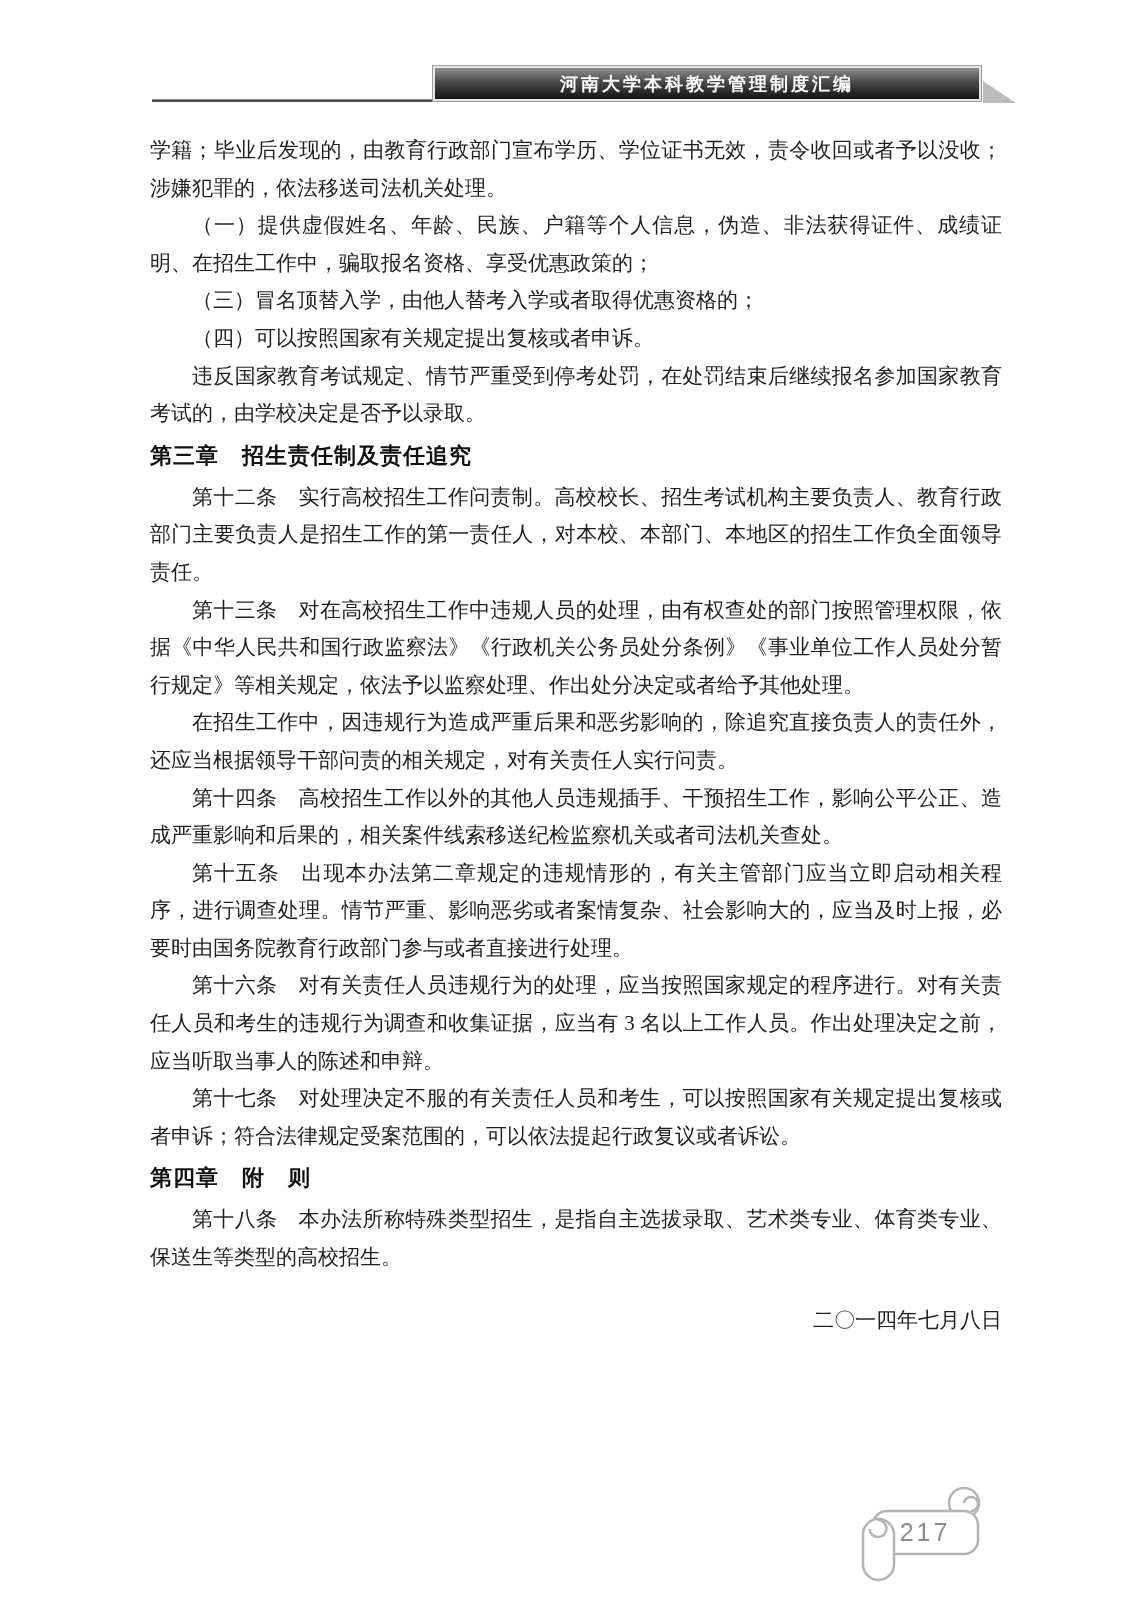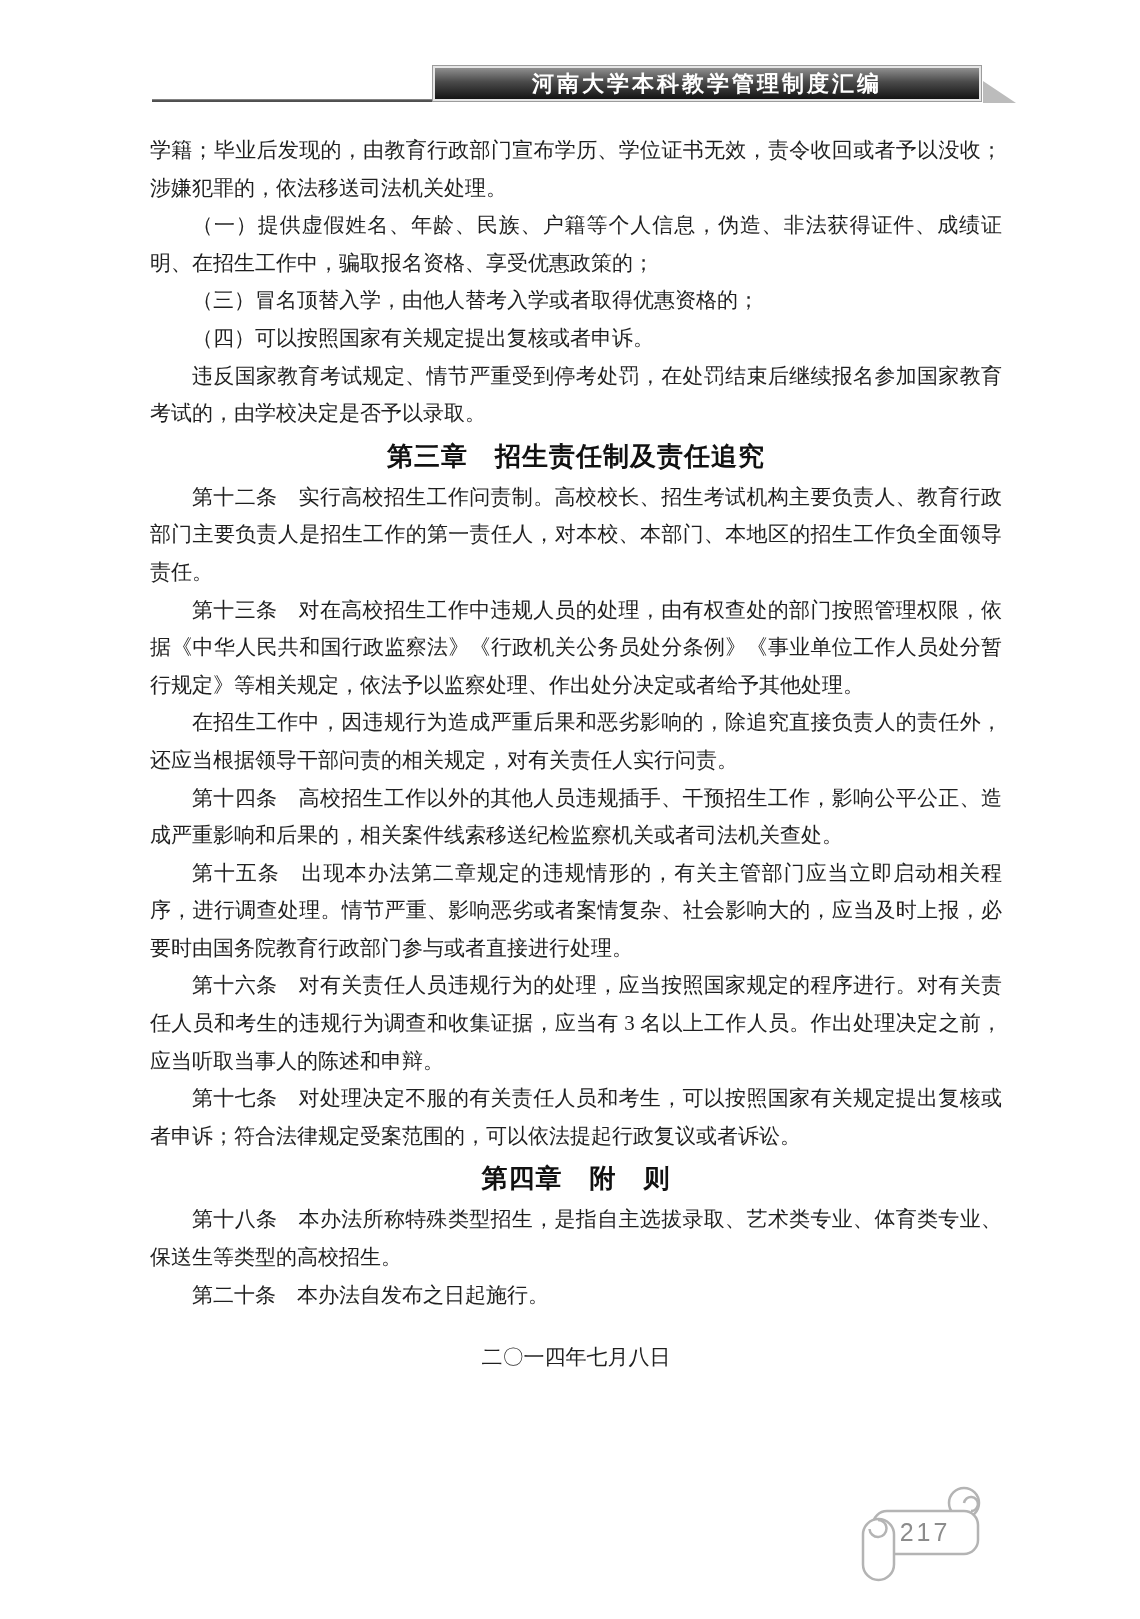--- a/index.html
+++ b/index.html
@@ -23,21 +23,21 @@
     width:548px; height:35px;
     box-sizing:border-box;
     background:linear-gradient(180deg,#8f8f8f 0%,#4a4a4a 45%,#141414 100%);
     border:2px solid #e6e6e6;
     box-shadow:0 0 0 1px #9c9c9c;
     display:flex; align-items:center; justify-content:center;
     z-index:2;
   }
   .banner-title {
     color:#ffffff;
-    font-size:22px;
+    font-size:18px;
     font-weight:bold;
     letter-spacing:3px;
     white-space:nowrap;
   }
   .banner-fold {
     position:absolute; left:983px; top:81px;
     width:33px; height:22px;
     background:#bcbcbc;
     clip-path:polygon(0 0, 100% 100%, 0 100%);
   }
@@ -48,32 +48,32 @@
     width:852px;
     font-size:21px;
     line-height:37.6px;
     text-align:justify;
   }
   .para { margin:0; text-indent:2em; }
   .para.no-indent { text-indent:0; }
   .chapter {
     font-family:"Liberation Sans","DejaVu Sans",sans-serif;
     font-weight:bold;
-    font-size:26px;
+    font-size:22px;
     line-height:38px;
-    text-align:center;
+    text-align:left;
     text-indent:0;
     letter-spacing:1px;
     margin:4px 0 4px 0;
     color:#111;
   }
   .date-line {
     margin:25px 0 0 0;
     text-indent:0;
-    text-align:center;
+    text-align:right;
   }
 
   
   .scroll-wrap {
     position:absolute; left:856px; top:1484px;
     width:134px; height:100px;text-align:center;
   }
   .scroll-num {
     font-family:"Liberation Sans","DejaVu Sans",sans-serif;
     letter-spacing:3px;
@@ -103,21 +103,20 @@
     <p class="para">第十三条　对在高校招生工作中违规人员的处理，由有权查处的部门按照管理权限，依据《中华人民共和国行政监察法》《行政机关公务员处分条例》《事业单位工作人员处分暂行规定》等相关规定，依法予以监察处理、作出处分决定或者给予其他处理。</p>
     <p class="para">在招生工作中，因违规行为造成严重后果和恶劣影响的，除追究直接负责人的责任外，还应当根据领导干部问责的相关规定，对有关责任人实行问责。</p>
     <p class="para">第十四条　高校招生工作以外的其他人员违规插手、干预招生工作，影响公平公正、造成严重影响和后果的，相关案件线索移送纪检监察机关或者司法机关查处。</p>
     <p class="para">第十五条　出现本办法第二章规定的违规情形的，有关主管部门应当立即启动相关程序，进行调查处理。情节严重、影响恶劣或者案情复杂、社会影响大的，应当及时上报，必要时由国务院教育行政部门参与或者直接进行处理。</p>
     <p class="para">第十六条　对有关责任人员违规行为的处理，应当按照国家规定的程序进行。对有关责任人员和考生的违规行为调查和收集证据，应当有 3 名以上工作人员。作出处理决定之前，应当听取当事人的陈述和申辩。</p>
     <p class="para">第十七条　对处理决定不服的有关责任人员和考生，可以按照国家有关规定提出复核或者申诉；符合法律规定受案范围的，可以依法提起行政复议或者诉讼。</p>
 
     <h2 class="chapter">第四章　附　则</h2>
 
     <p class="para">第十八条　本办法所称特殊类型招生，是指自主选拔录取、艺术类专业、体育类专业、保送生等类型的高校招生。</p>
-    <p class="para">第二十条　本办法自发布之日起施行。</p>
 
     <p class="para date-line">二〇一四年七月八日</p>
   </main>
 
   <div class="scroll-wrap">
     <svg width="134" height="100" viewBox="0 0 134 100">
       <g fill="#ffffff" stroke="#b4b4b4" stroke-width="2.5" stroke-linejoin="round">
         <circle cx="108" cy="19" r="15"></circle>
         <path d="M108 19 a7 7 0 1 1 7 8" fill="none"></path>
         <rect x="17" y="27" width="105" height="43" rx="14"></rect>

